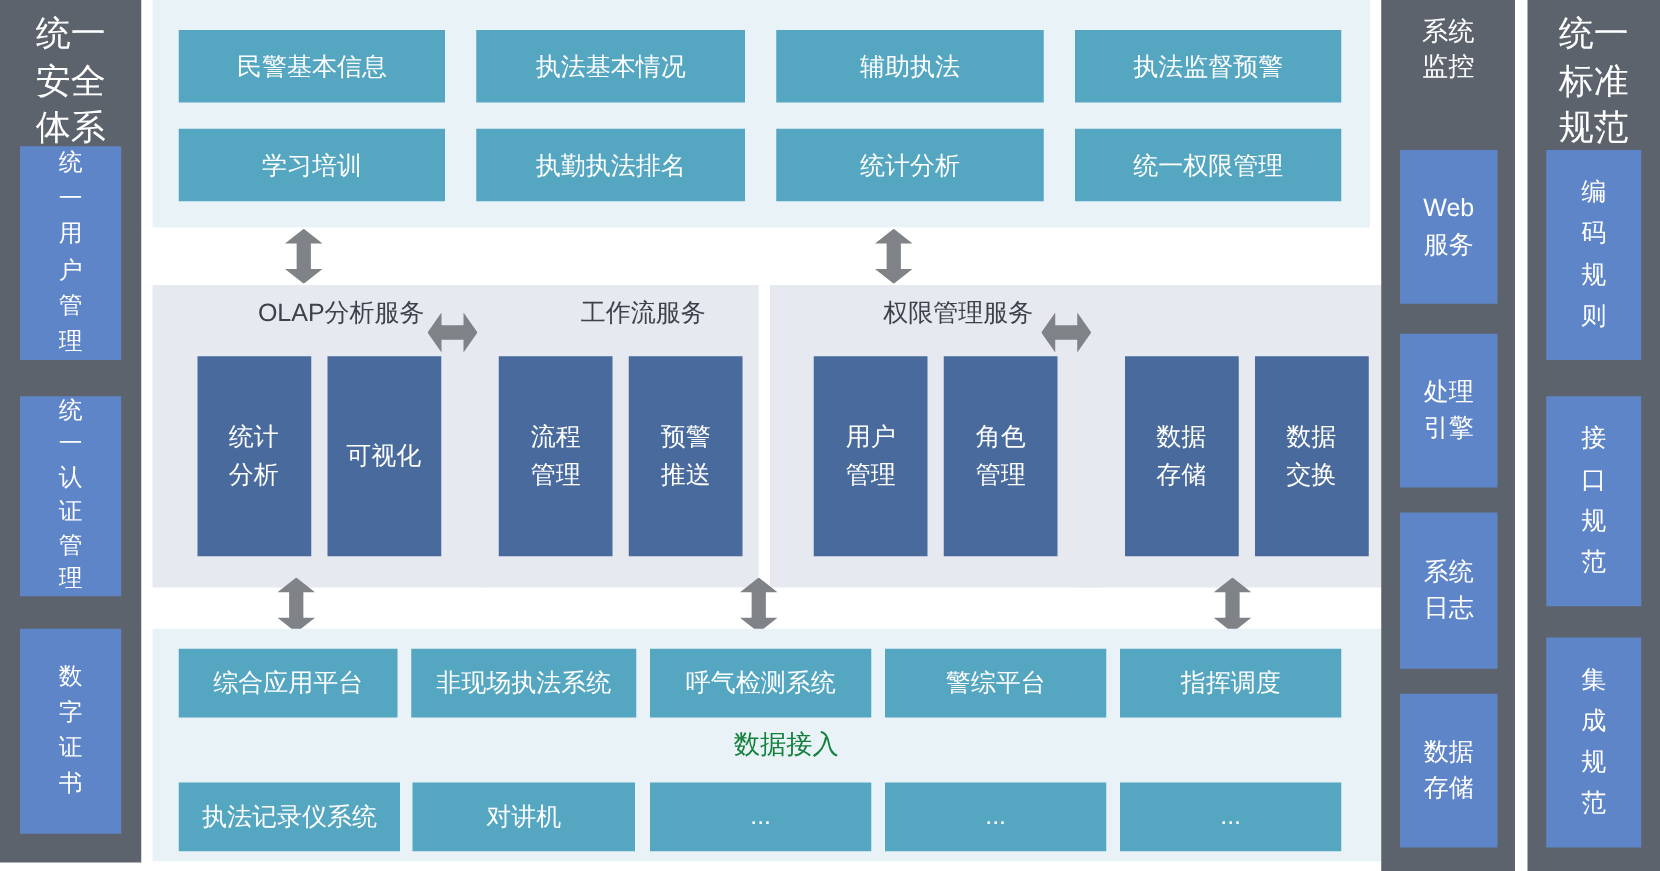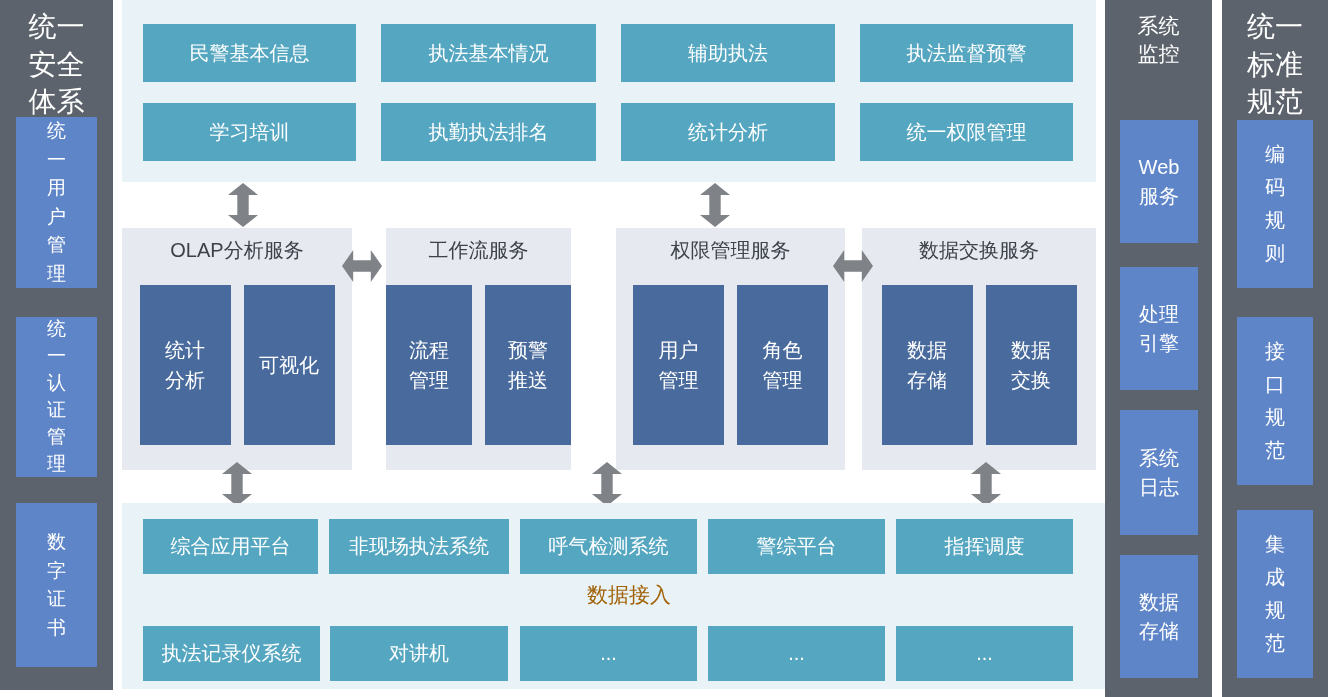--- a/index.html
+++ b/index.html
@@ -6,28 +6,28 @@
   .stage{position:relative;width:1328px;height:697px;background:#ffffff;
          font-family:"Liberation Sans","DejaVu Sans",sans-serif;overflow:hidden;}
   
   .col{position:absolute;top:0;background:#5c636c;color:#fff;}
   .col-title{position:absolute;top:8px;left:0;right:0;text-align:center;color:#fff;
              font-size:28px;line-height:1.34;white-space:pre-line;}
   .pill{position:absolute;background:#5e85c8;color:#fff;display:flex;align-items:center;
         justify-content:center;text-align:center;white-space:pre-line;font-size:20px;line-height:1.5;}
   
   .sec{position:absolute;background:#e9f3f7;}
-  .sec-lav{background:#e7e9f0;}
+  .sec-lav{background:#e7e9f0;padding-left:36px;}
   .tealbtn{position:absolute;background:#55a6c1;color:#fff;display:flex;align-items:center;
            justify-content:center;text-align:center;font-size:20px;}
   .svc-title{padding-top:9px;text-align:center;font-size:20px;color:#3d424a;}
   .svc-mods{position:absolute;top:57px;left:0;right:0;display:flex;justify-content:center;gap:13px;}
   .mod{width:91px;height:160px;background:#486a9c;color:#fff;display:flex;align-items:center;
        justify-content:center;text-align:center;font-size:20px;line-height:1.5;white-space:pre-line;}
-  .label-dark{position:absolute;left:0;right:0;text-align:center;font-size:21px;color:#a16207;}
+  .label-dark{position:absolute;left:0;right:0;text-align:center;font-size:21px;color:#15803d;}
   
   .v-arrow{position:absolute;width:30px;height:44px;background:#7f8387;
     clip-path:polygon(50% 0,100% 27%,69% 27%,69% 73%,100% 73%,50% 100%,0 73%,31% 73%,31% 27%,0 27%);}
   .h-arrow{position:absolute;width:40px;height:32px;background:#7f8387;
     clip-path:polygon(0 50%,28% 0,28% 32%,72% 32%,72% 0,100% 50%,72% 100%,72% 68%,28% 68%,28% 100%);}
 </style>
 </head>
 <body>
 
 <div class="stage">
@@ -88,21 +88,20 @@
   <section class="sec sec-lav" style="left:616px;top:228px;width:229px;height:242px;">
     <div class="svc-title">权限管理服务</div>
     <div class="svc-mods">
       <div class="mod">用户
 管理</div>
       <div class="mod">角色
 管理</div>
     </div>
   </section>
   <section class="sec sec-lav" style="left:862px;top:228px;width:234px;height:242px;">
-    <div class="svc-title">数据交换服务</div>
     <div class="svc-mods">
       <div class="mod">数据
 存储</div>
       <div class="mod">数据
 交换</div>
     </div>
   </section>
 
   <div class="h-arrow" style="left:342px;top:250px;"></div>
   <div class="h-arrow" style="left:833px;top:250px;"></div>

